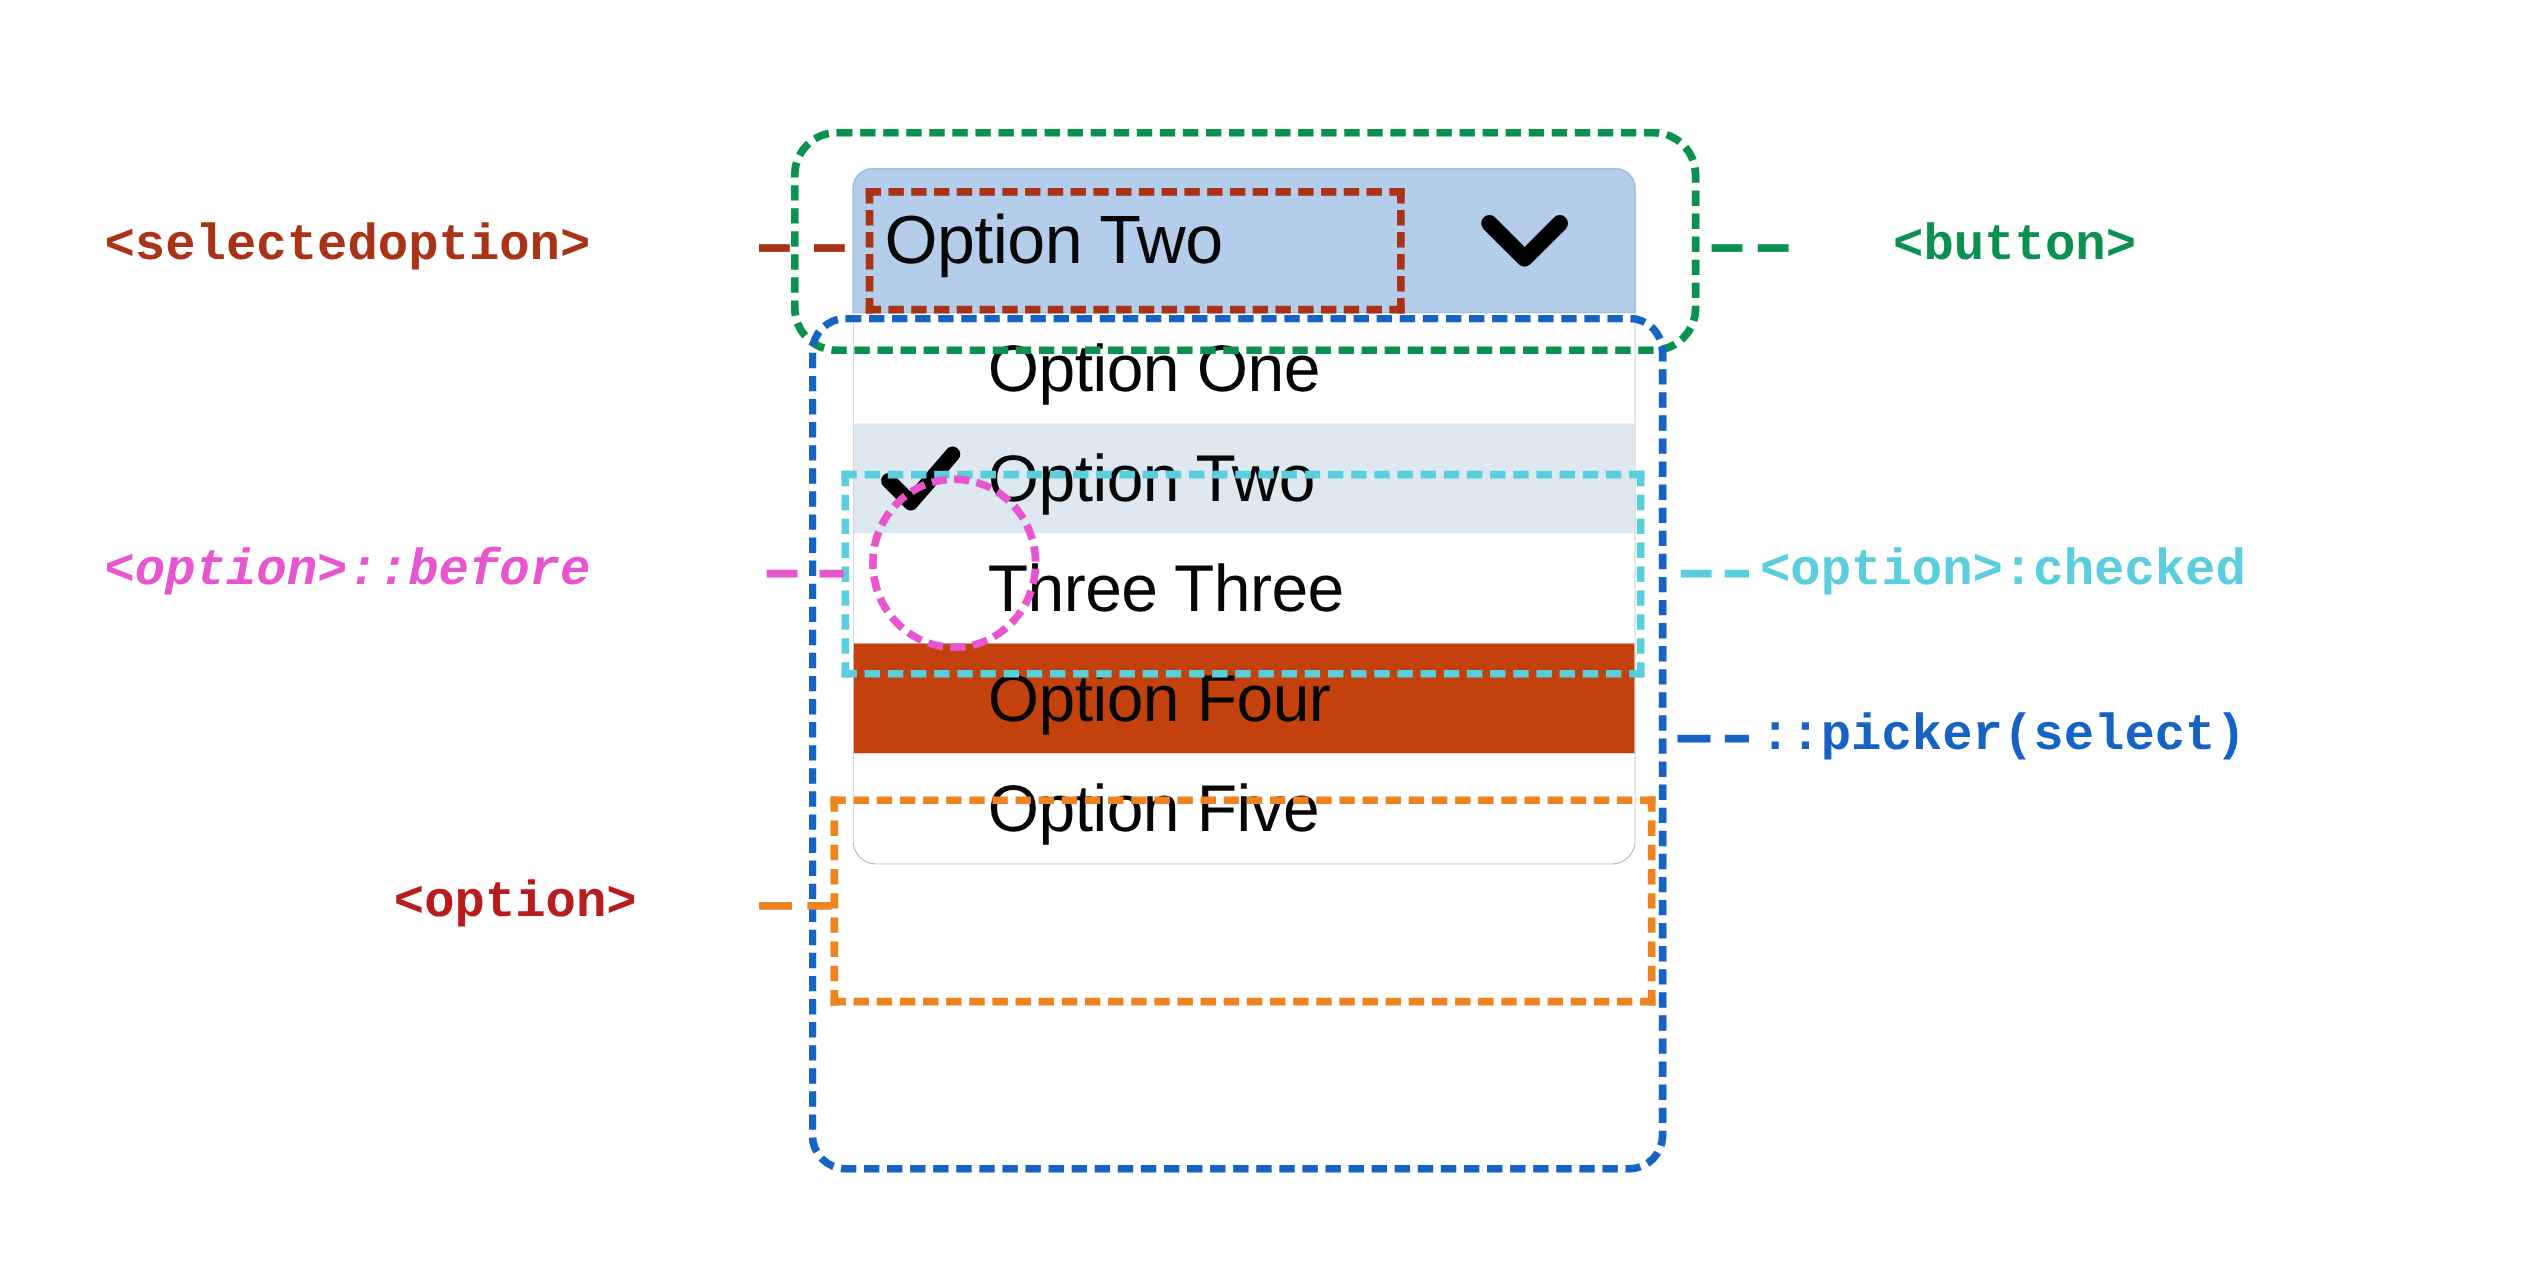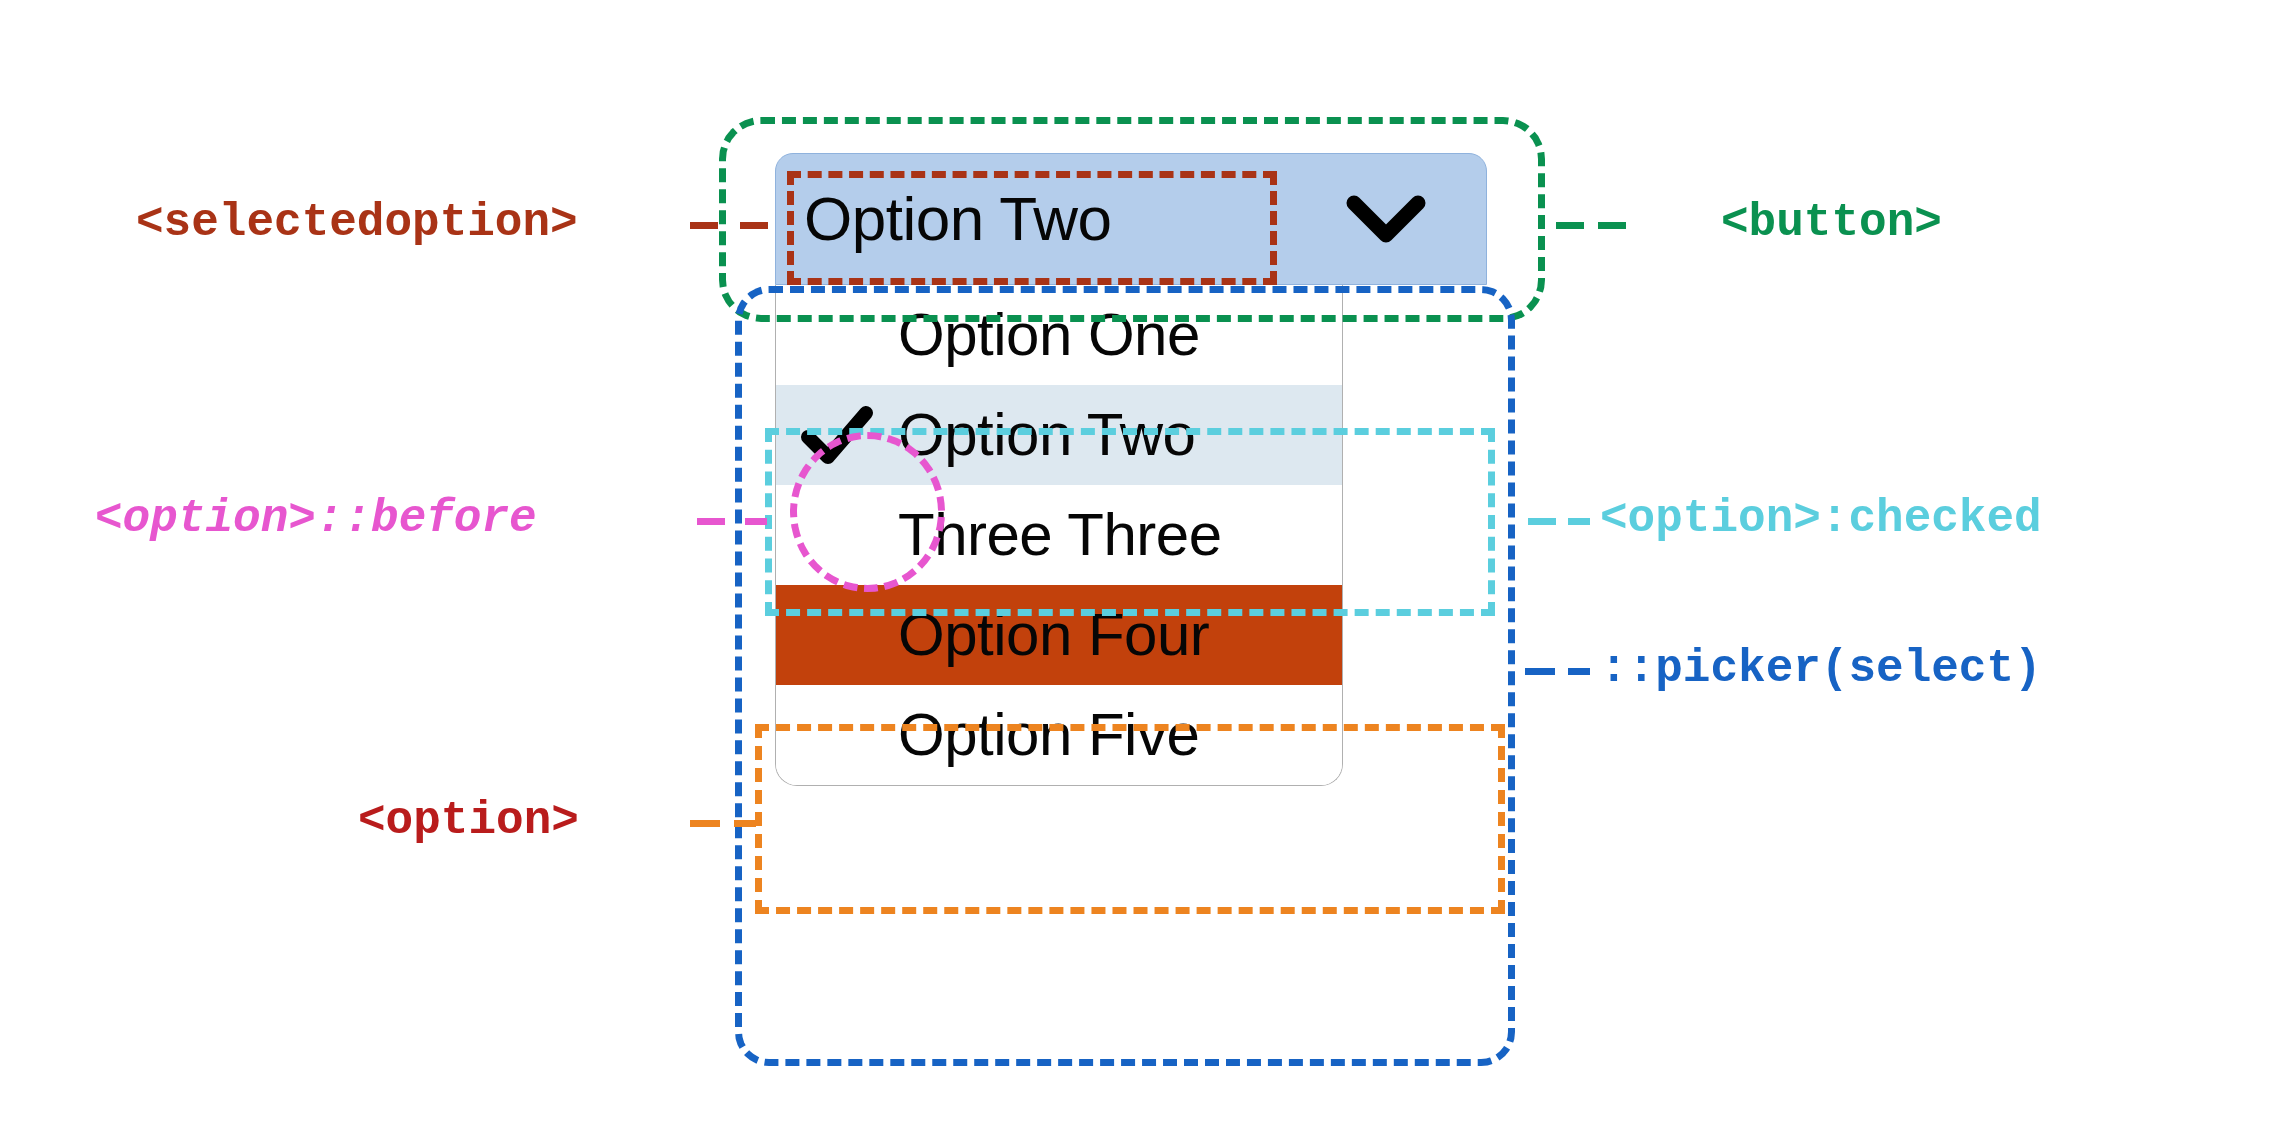--- a/index.html
+++ b/index.html
@@ -55,21 +55,21 @@
     width: 80px;
     height: 48px;
     display: flex;
     align-items: center;
     justify-content: center;
   }
 
   .picker-panel {
     position: relative;
     box-sizing: border-box;
-    width: 568px;
+    width: 712px;
     background: #ffffff;
     border: 1px solid #b0b0b0;
     border-top: none;
     border-radius: 0 0 22px 22px;
     overflow: hidden;
     text-align: right;
   }
   .opt-row {
     position: relative;
     height: 100px;
@@ -111,21 +111,21 @@
 
   
   .lbl {
     position: absolute;
     font-family: "Liberation Mono", monospace;
     font-size: 46px;
     font-weight: 700;
     line-height: 1;
     white-space: nowrap;
   }
-  .lbl-selectedoption { color: #a93316; margin-left: 41px; }
+  .lbl-selectedoption { color: #a93316; }
   .lbl-button         { color: #0a9150; }
   .lbl-before         { color: #e756cf; }
   .lbl-checked        { color: #5bcede; }
   .lbl-picker         { color: #1763c4; }
   .lbl-option         { color: #b91c1c; }
 
   
   .leader {
     position: absolute;
     height: 7px;

